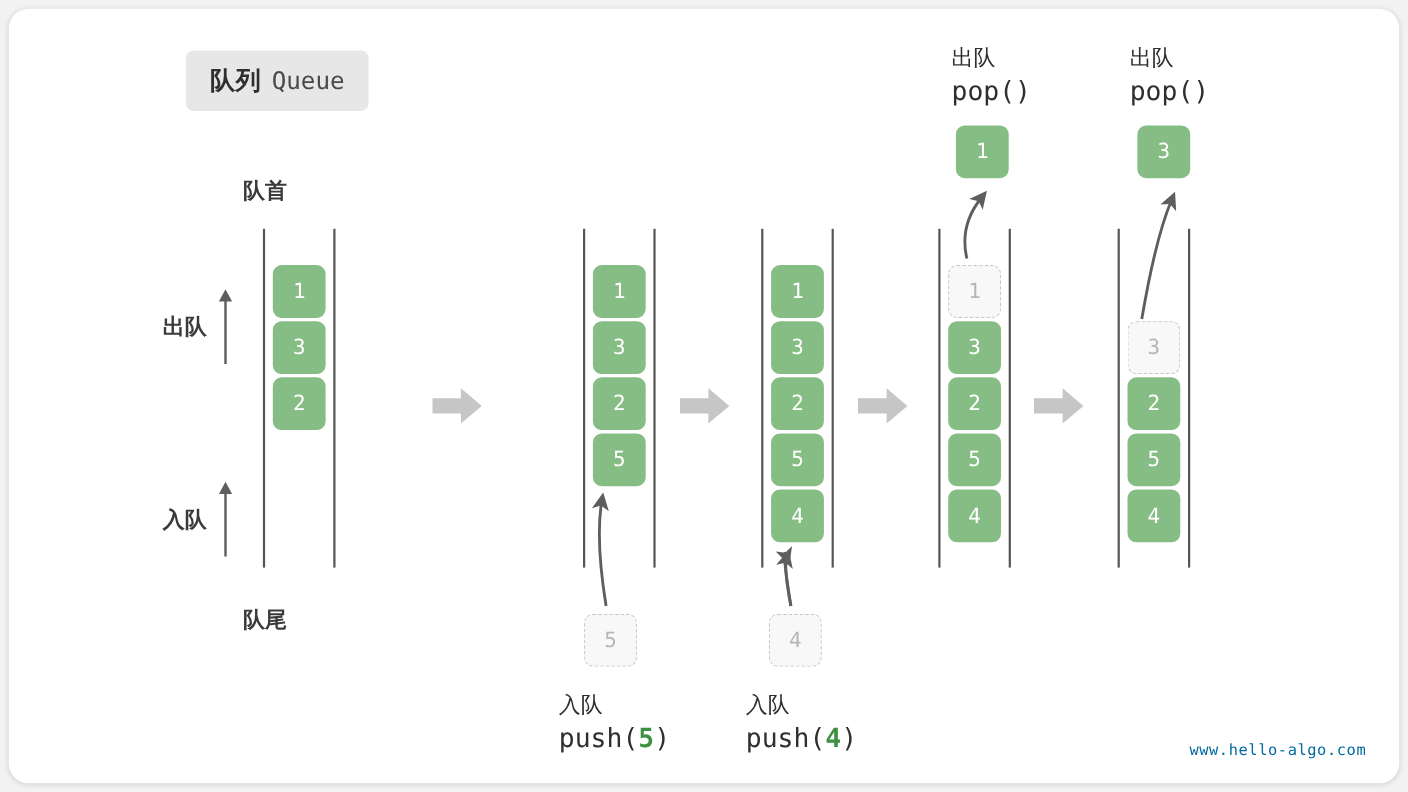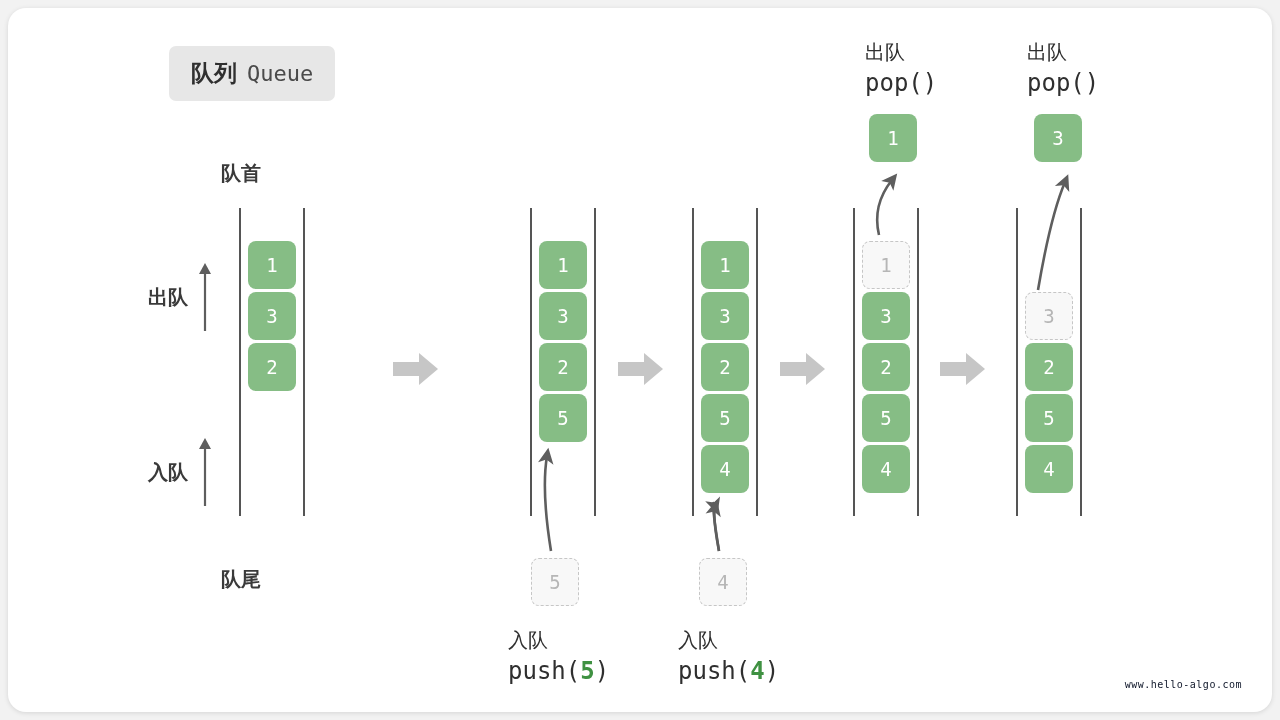--- a/index.html
+++ b/index.html
@@ -34,21 +34,21 @@
   .title-en{font-size:22px;color:#4a4a4a;
     font-family:"DejaVu Sans Mono","Liberation Mono",monospace;}
 
   
   .cap{
     position:absolute;font-size:20px;font-weight:bold;color:#3a3a3a;
     font-family:"DejaVu Sans","Liberation Sans",sans-serif;
     white-space:nowrap;text-align:center;
   }
   .cap-head{left:178px;top:152px;width:110px;}
-  .cap-tail{left:178px;top:558px;width:110px;}
+  .cap-tail{left:178px;top:542px;width:110px;}
 
   
   .side-op{
     position:absolute;display:flex;align-items:center;gap:9px;
   }
   .side-op .txt{
     font-size:20px;font-weight:bold;color:#3a3a3a;
     font-family:"DejaVu Sans","Liberation Sans",sans-serif;white-space:nowrap;
   }
   .side-op-deq{left:140px;top:253px;}
@@ -97,21 +97,21 @@
   }
   .op-cap .code .num{color:#3f9142;font-weight:bold;}
 
   
   .curves{position:absolute;left:0;top:0;width:1264px;height:704px;
     pointer-events:none;}
 
   
   .watermark{
     position:absolute;right:30px;bottom:22px;
-    font-size:10px;color:#0f172a;letter-spacing:.5px;
+    font-size:14px;color:#0369a1;letter-spacing:.5px;
     font-family:"DejaVu Sans Mono","Liberation Mono",monospace;
     white-space:nowrap;
   }
 </style>
 </head>
 <body>
 
 <div class="card">
  <div class="stage">
 

